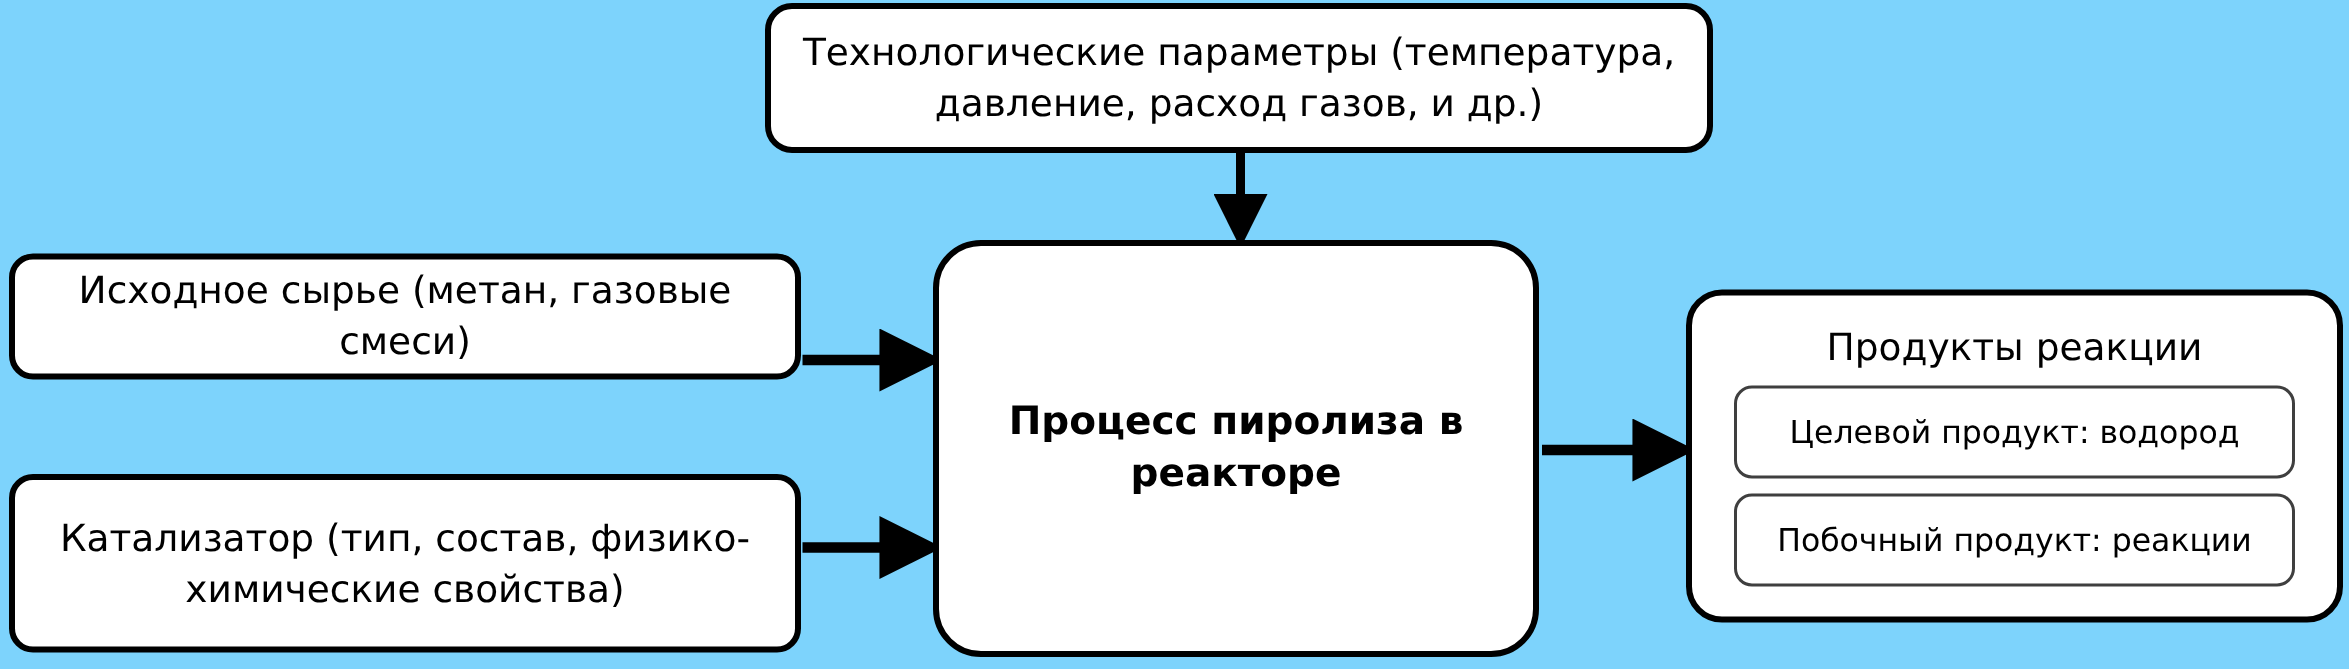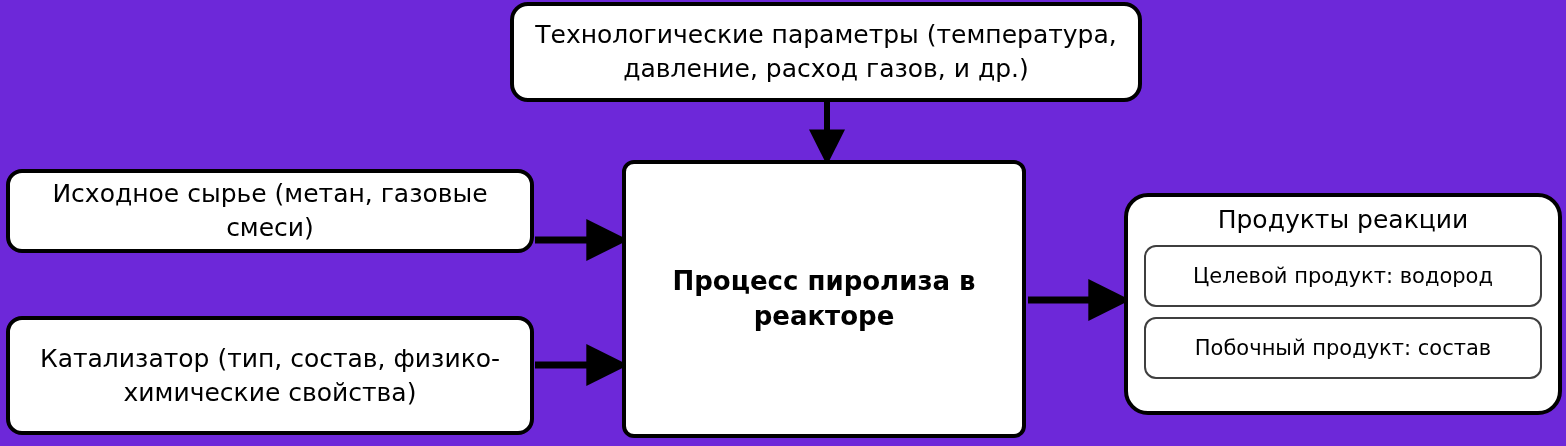--- a/index.html
+++ b/index.html
@@ -9,21 +9,21 @@
   }
   body {
     font-family: "DejaVu Sans", "Liberation Sans", sans-serif;
     color: #000000;
   }
   #diagram {
     position: relative;
     width: 1566px;
     height: 446px;
     overflow: hidden;
-    background: #6d28d9;
+    background: #7dd3fc;
   }
   .node {
     position: absolute;
     box-sizing: border-box;
     border: 4px solid #000000;
     background: #ffffff;
     display: flex;
     align-items: center;
     justify-content: center;
     text-align: center;
@@ -64,37 +64,37 @@
     border-radius: 16px;
     font-size: 25px;
   }
 
   
   #node-process {
     left: 622px;
     top: 160px;
     width: 404px;
     height: 278px;
-    border-radius: 12px;
+    border-radius: 32px;
     font-size: 26px;
     font-weight: bold;
   }
   #node-process .node-text {
     padding: 0 40px;
   }
 
   
   #node-products {
     left: 1124px;
     top: 193px;
     width: 438px;
     height: 222px;
     border-radius: 24px;
     display: block;
-    padding: 0;
+    padding: 12px;
   }
   #products-title {
     display: block;
     text-align: center;
     font-size: 25px;
     margin-top: 8px;
     line-height: 1.2;
   }
   .subnode {
     box-sizing: border-box;
@@ -166,17 +166,17 @@
     <span class="node-text">Процесс пиролиза в
 реакторе</span>
   </div>
 
   <div class="node" id="node-products">
     <span id="products-title">Продукты реакции</span>
     <div class="subnode">
       <span>Целевой продукт: водород</span>
     </div>
     <div class="subnode">
-      <span>Побочный продукт: состав</span>
+      <span>Побочный продукт: реакции</span>
     </div>
   </div>
 
 </div>
 
 </body></html>

